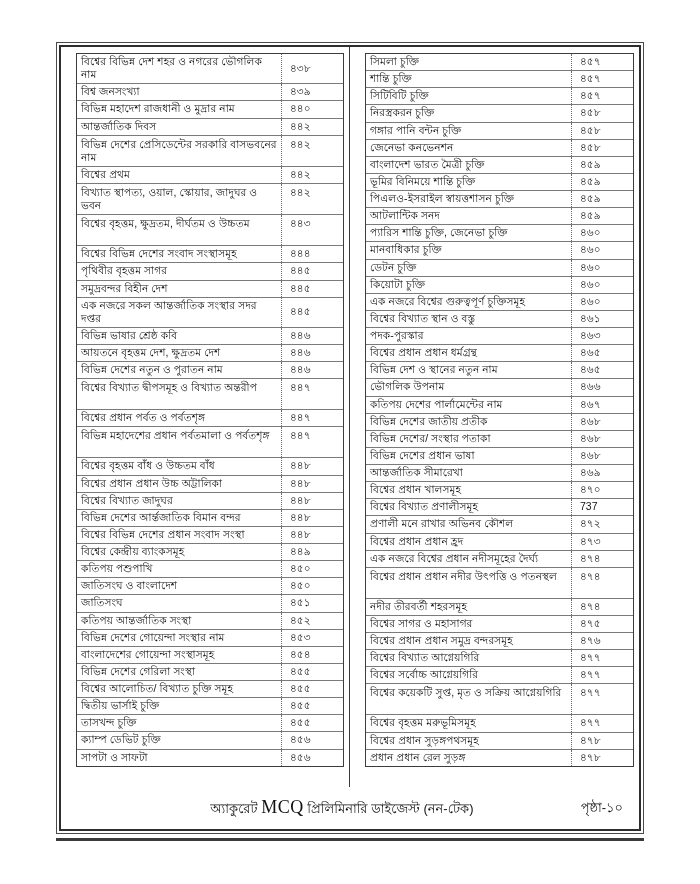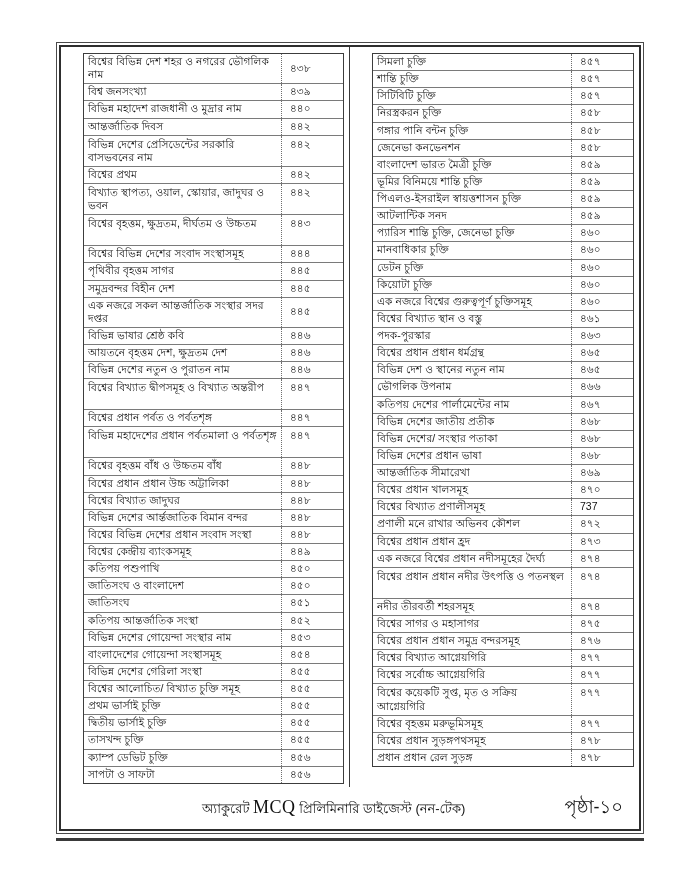--- a/index.html
+++ b/index.html
@@ -43,21 +43,21 @@
   .columns {
     flex: 1 1 auto;
     display: flex;
     flex-direction: row;
     align-items: stretch;
     overflow: hidden;
   }
   .column {
     flex: 1 1 50%;
     box-sizing: border-box;
-    padding: 6px 5px 2px 22px;
+    padding: 6px 5px 2px 15px;
     overflow: hidden;
   }
   .column.left {
     border-right: 1.5px solid #3a3a3a;
   }
 
   .toc-table {
     width: 100%;
     border-collapse: collapse;
     table-layout: fixed;
@@ -128,21 +128,21 @@
     white-space: nowrap;
     padding-left: 40px;
   }
   .footer-title .mcq {
     font-family: "Liberation Serif", "DejaVu Serif", serif;
     font-size: 18px;
     letter-spacing: 0.5px;
   }
   .footer-page {
     flex: 0 0 auto;
-    font-size: 18px;
+    font-size: 13px;
     color: #111;
     white-space: nowrap;
     padding-left: 14px;
   }
 
   
   .bottom-rule {
     position: absolute;
     left: 56px;
     top: 838px;
@@ -284,24 +284,20 @@
               </tr>
               <tr>
                 <td class="title-cell">বিভিন্ন দেশের গেরিলা সংস্থা</td>
                 <td class="page-cell">৪৫৫</td>
               </tr>
               <tr>
                 <td class="title-cell">বিশ্বের আলোচিত/ বিখ্যাত চুক্তি সমূহ</td>
                 <td class="page-cell">৪৫৫</td>
               </tr>
               <tr>
-                <td class="title-cell">প্রথম ভার্সাই চুক্তি</td>
-                <td class="page-cell">৪৫৫</td>
-              </tr>
-              <tr>
                 <td class="title-cell">দ্বিতীয় ভার্সাই চুক্তি</td>
                 <td class="page-cell">৪৫৫</td>
               </tr>
               <tr>
                 <td class="title-cell">তাসখন্দ চুক্তি</td>
                 <td class="page-cell">৪৫৫</td>
               </tr>
               <tr>
                 <td class="title-cell">ক্যাম্প ডেভিট চুক্তি</td>
                 <td class="page-cell">৪৫৬</td>

